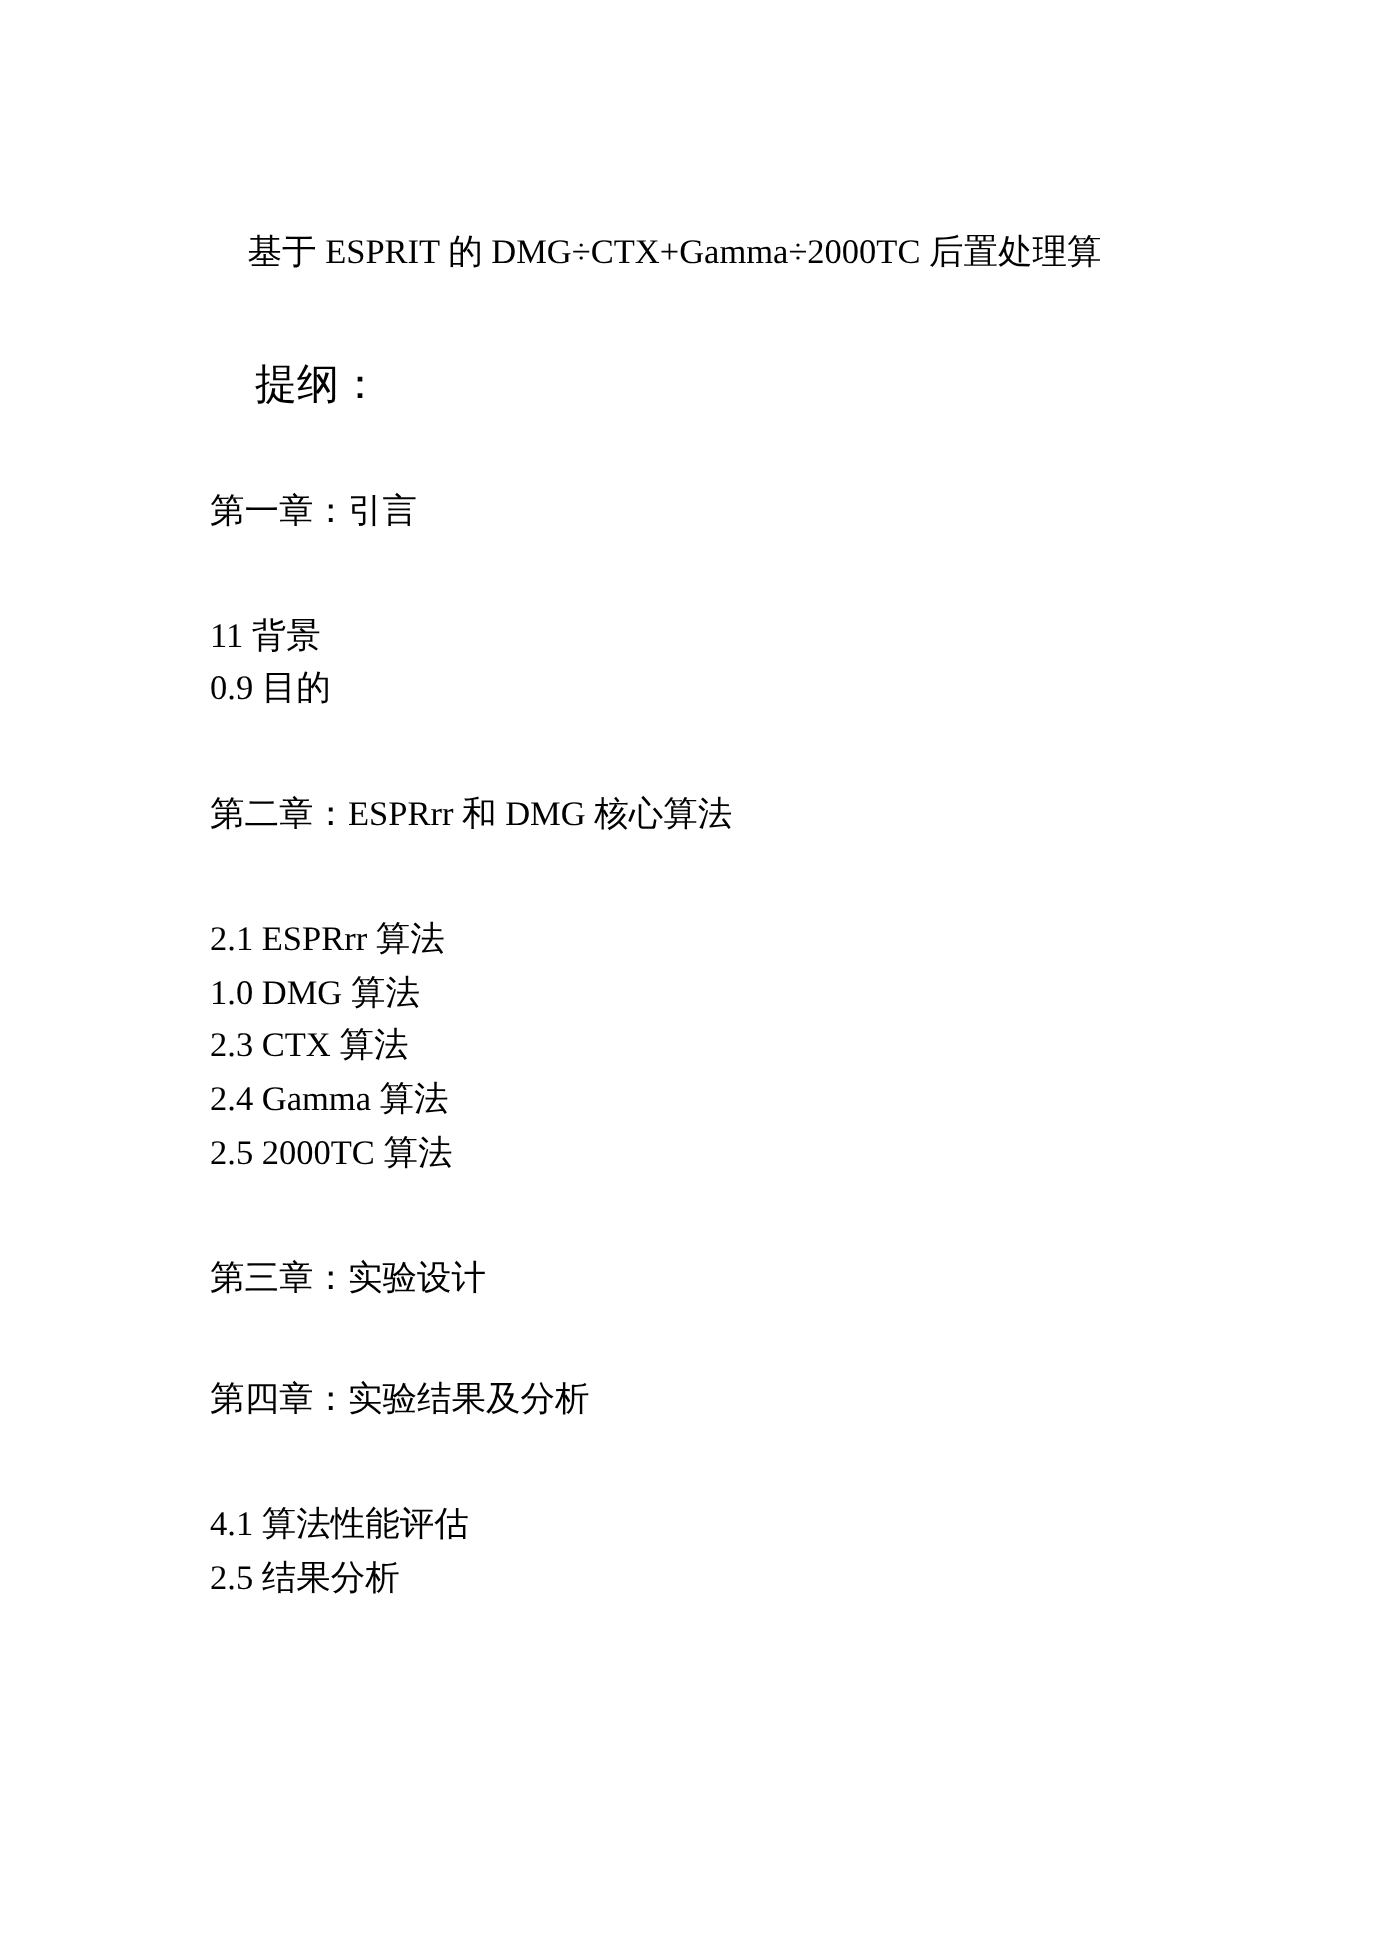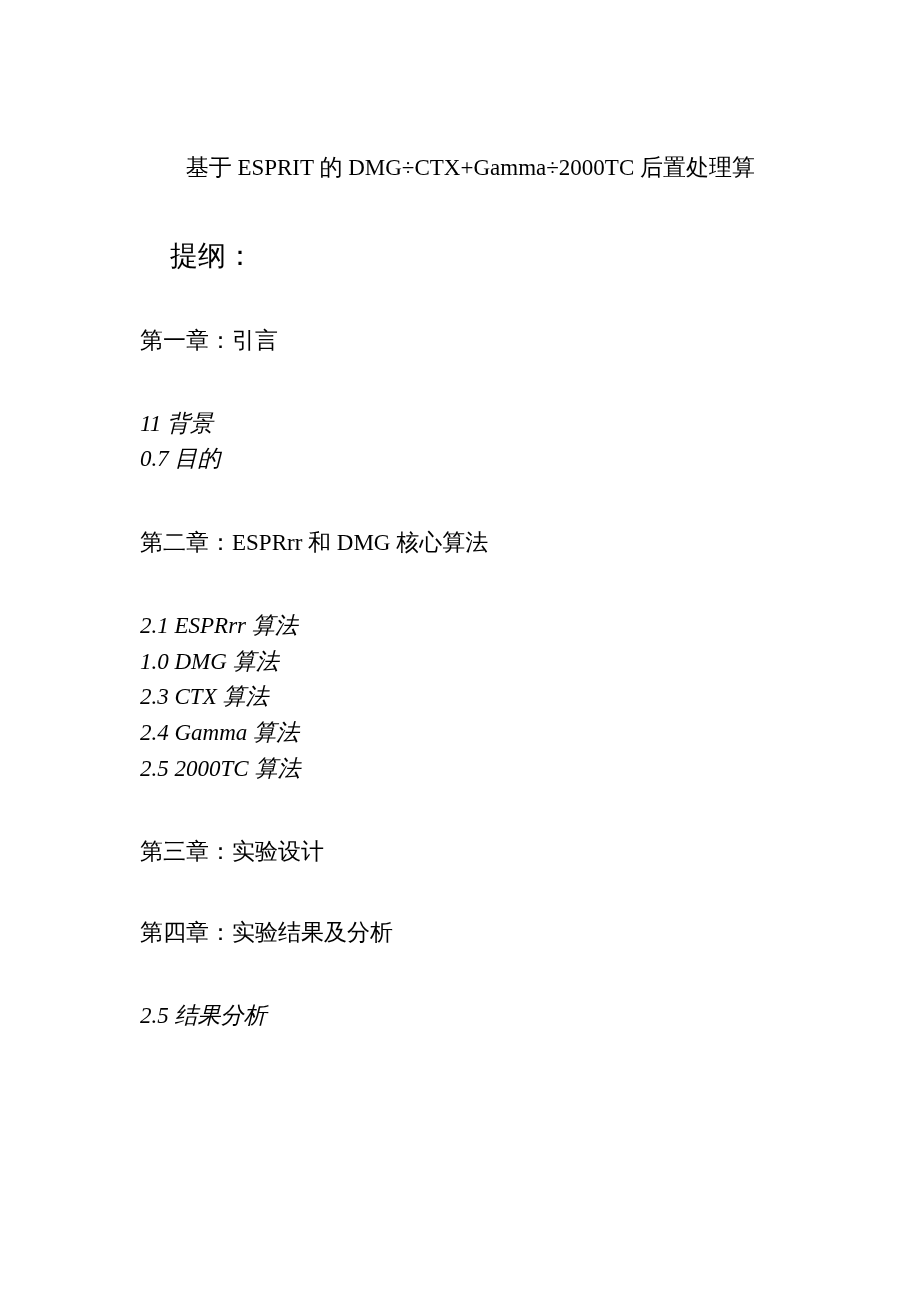--- a/index.html
+++ b/index.html
@@ -9,21 +9,21 @@
     }
     body {
       width: 920px;
       height: 1301px;
       background: #ffffff;
       font-family: "Times New Roman", "SimSun", serif;
       padding: 150px 140px 0 140px;
       color: #000000;
     }
     .title-block {
-      text-align: right;
+      text-align: left;
       margin-bottom: 50px;
       padding: 0 25px;
     }
     .title-line {
       font-size: 23px;
       line-height: 1.6;
     }
     .outline-label {
       font-size: 28px;
       margin-bottom: 50px;
@@ -33,40 +33,39 @@
       margin-bottom: 50px;
     }
     .chapter-heading {
       font-size: 23px;
       margin-bottom: 50px;
       margin-top: 25px;
     }
     .item {
       font-size: 23px;
       line-height: 1.55;
-      font-style: italic;
     }
     .item-list {
       margin-bottom: 0;
     }
   </style>
 </head>
 <body>
 
 <div class="title-block">
   <div class="title-line">基于 ESPRIT 的 DMG÷CTX+Gamma÷2000TC 后置处理算</div>
 </div>
 
 <div class="outline-label">提纲：</div>
 
 <div class="section">
   <div class="chapter-heading">第一章：引言</div>
   <div class="item-list">
     <div class="item">11 背景</div>
-    <div class="item">0.7 目的</div>
+    <div class="item">0.9 目的</div>
   </div>
 </div>
 
 <div class="section">
   <div class="chapter-heading">第二章：ESPRrr 和 DMG 核心算法</div>
   <div class="item-list">
     <div class="item">2.1  ESPRrr 算法</div>
     <div class="item">1.0   DMG 算法</div>
     <div class="item">2.3   CTX 算法</div>
     <div class="item">2.4   Gamma 算法</div>
@@ -74,15 +73,16 @@
   </div>
 </div>
 
 <div class="section">
   <div class="chapter-heading">第三章：实验设计</div>
 </div>
 
 <div class="section">
   <div class="chapter-heading">第四章：实验结果及分析</div>
   <div class="item-list">
+    <div class="item">4.1  算法性能评估</div>
     <div class="item">2.5  结果分析</div>
   </div>
 </div>
 
 </body></html>

